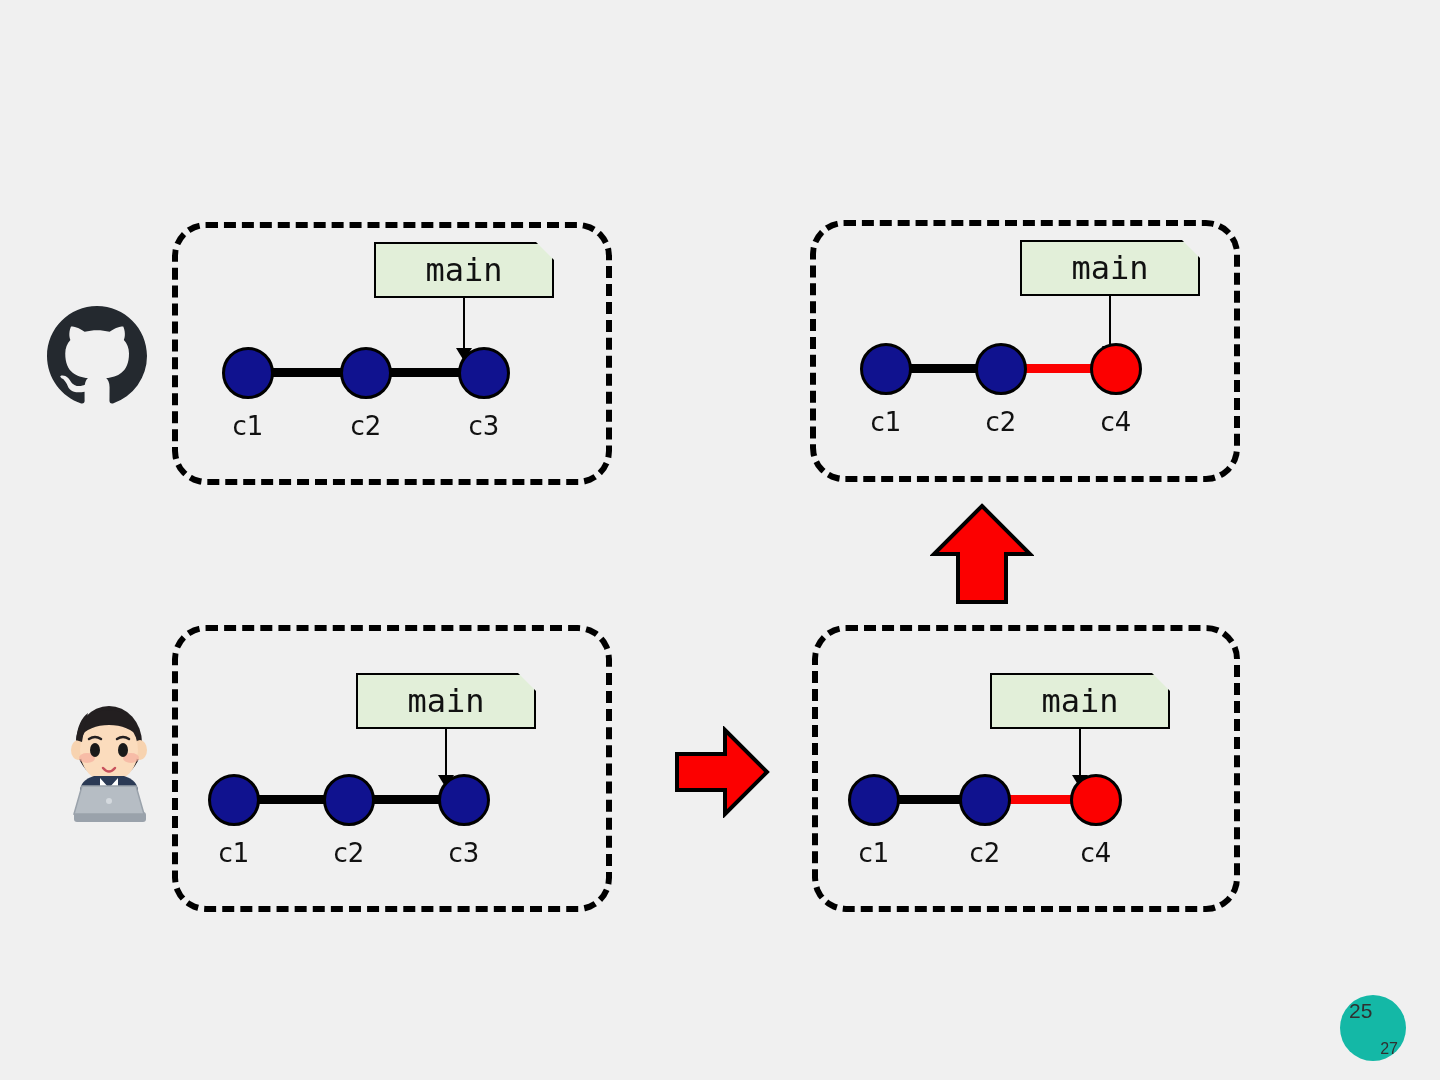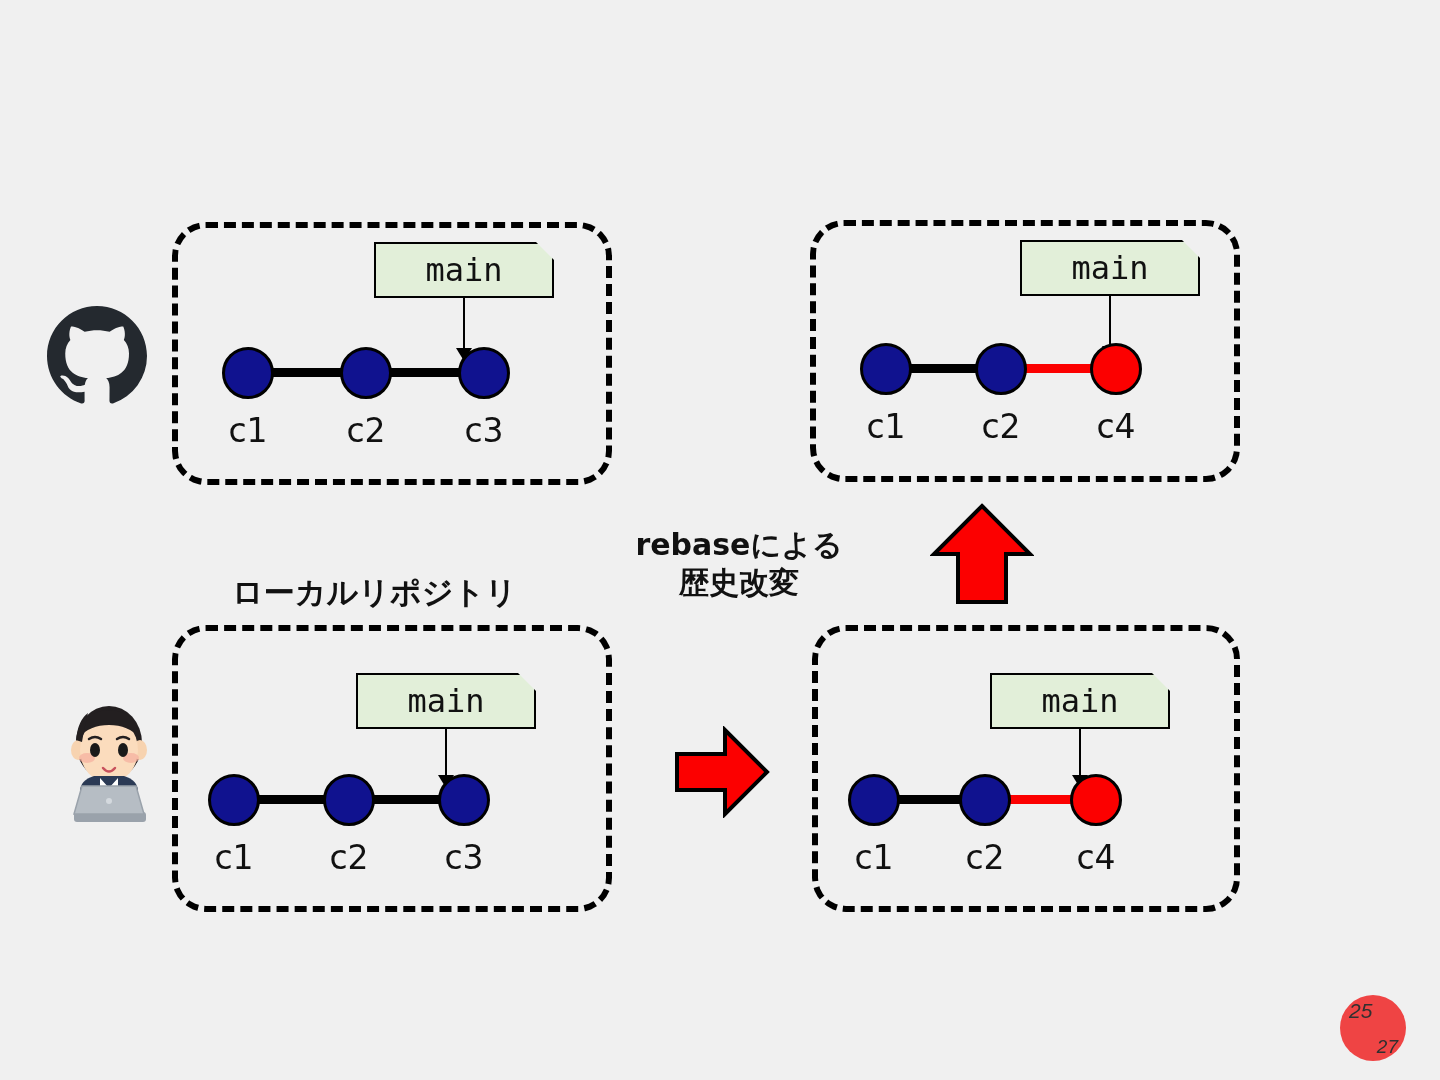--- a/index.html
+++ b/index.html
@@ -75,21 +75,21 @@
     background: #10128f;
     border: 3px solid #000000;
     box-sizing: border-box;
   }
   .node.red {
     background: #fc0000;
   }
   .node-label {
     position: absolute;
     font-family: "DejaVu Sans", "Liberation Sans", sans-serif;
-    font-size: 33px;
+    font-size: 26px;
     color: #111111;
     text-align: center;
     width: 70px;
   }
 
   
   .branch-tag {
     position: absolute;
     width: 180px;
     height: 56px;
@@ -170,36 +170,35 @@
     color: #111111;
     white-space: nowrap;
   }
 
   
   .page-badge {
     position: absolute;
     width: 66px;
     height: 66px;
     border-radius: 50%;
-    background: #ef4444;
+    background: #14b8a6;
     color: #303030;
-    font-style: italic;
   }
   .page-badge .pg-cur {
     position: absolute;
     left: 9px;
     top: 4px;
     font-size: 21px;
     font-family: "Liberation Sans", sans-serif;
   }
   .page-badge .pg-tot {
     position: absolute;
     right: 8px;
     bottom: 3px;
-    font-size: 19px;
+    font-size: 16px;
     font-family: "Liberation Sans", sans-serif;
   }
 
   .icon-wrap { position: absolute; }
 </style>
 </head>
 <body>
 
 <div id="slide">
 
@@ -244,33 +243,28 @@
     <div class="edge" style="left:72px; top:144px; width:120px;"></div>
     <div class="edge red" style="left:185px; top:144px; width:124px;"></div>
     <div class="node" style="left:50px; top:123px;"></div>
     <div class="node" style="left:165px; top:123px;"></div>
     <div class="node red" style="left:280px; top:123px;"></div>
     <div class="node-label" style="left:41px; top:187px;">c1</div>
     <div class="node-label" style="left:156px; top:187px;">c2</div>
     <div class="node-label" style="left:271px; top:187px;">c4</div>
   </div>
 
-  <div class="mid-note" style="left:614px; top:526px; width:250px;">
-    <div>rebaseによる</div>
-    <div>歴史改変</div>
-  </div>
 
   <div class="icon-wrap" style="left:930px; top:502px; width:104px; height:104px;">
     <svg width="104" height="104" viewBox="0 0 104 104">
       <polygon points="52,4 100,52 76,52 76,100 28,100 28,52 4,52" fill="#fc0000" stroke="#000000" stroke-width="4" stroke-linejoin="miter"></polygon>
     </svg>
   </div>
 
 
-  <div class="panel-caption" style="left:232px; top:572px;">ローカルリポジトリ</div>
 
   <div class="icon-wrap" style="left:58px; top:700px; width:102px; height:125px;">
     <svg width="102" height="125" viewBox="0 0 102 125">
 
       <ellipse cx="51" cy="43" rx="33" ry="37" fill="#231f20"></ellipse>
 
       <ellipse cx="20" cy="50" rx="7" ry="10" fill="#f7d3b0"></ellipse>
       <ellipse cx="82" cy="50" rx="7" ry="10" fill="#f7d3b0"></ellipse>
 
       <ellipse cx="51" cy="50" rx="29" ry="33" fill="#fbdcbd"></ellipse>

